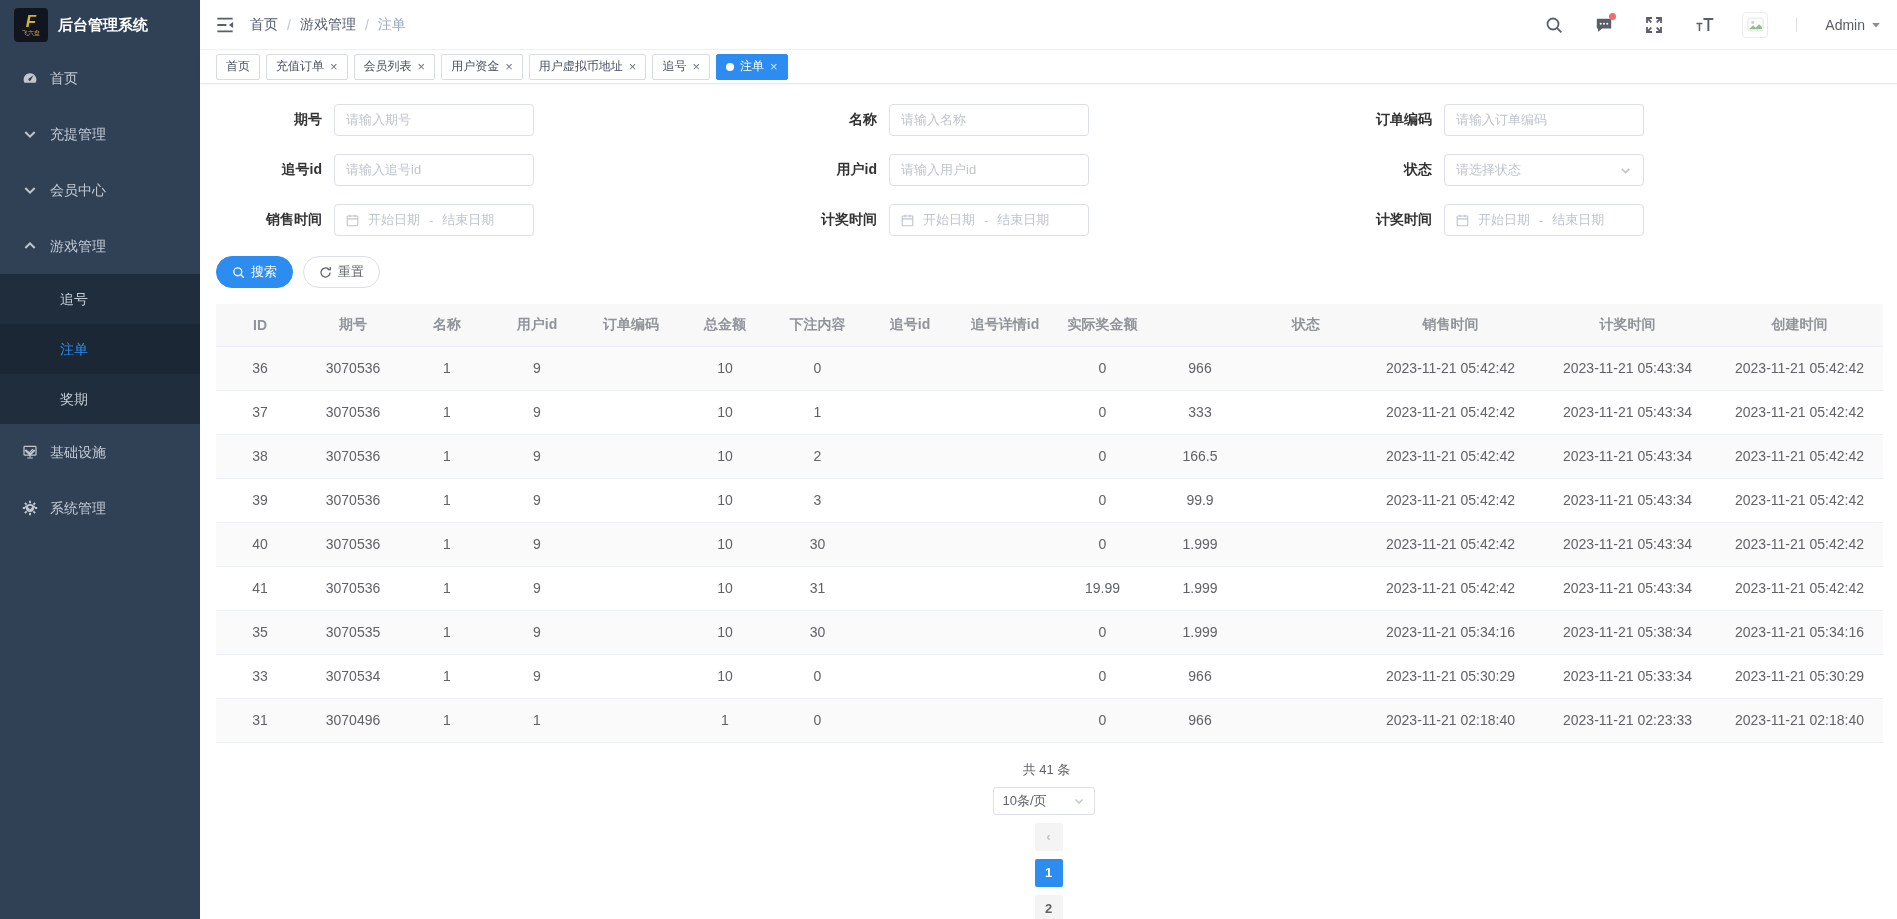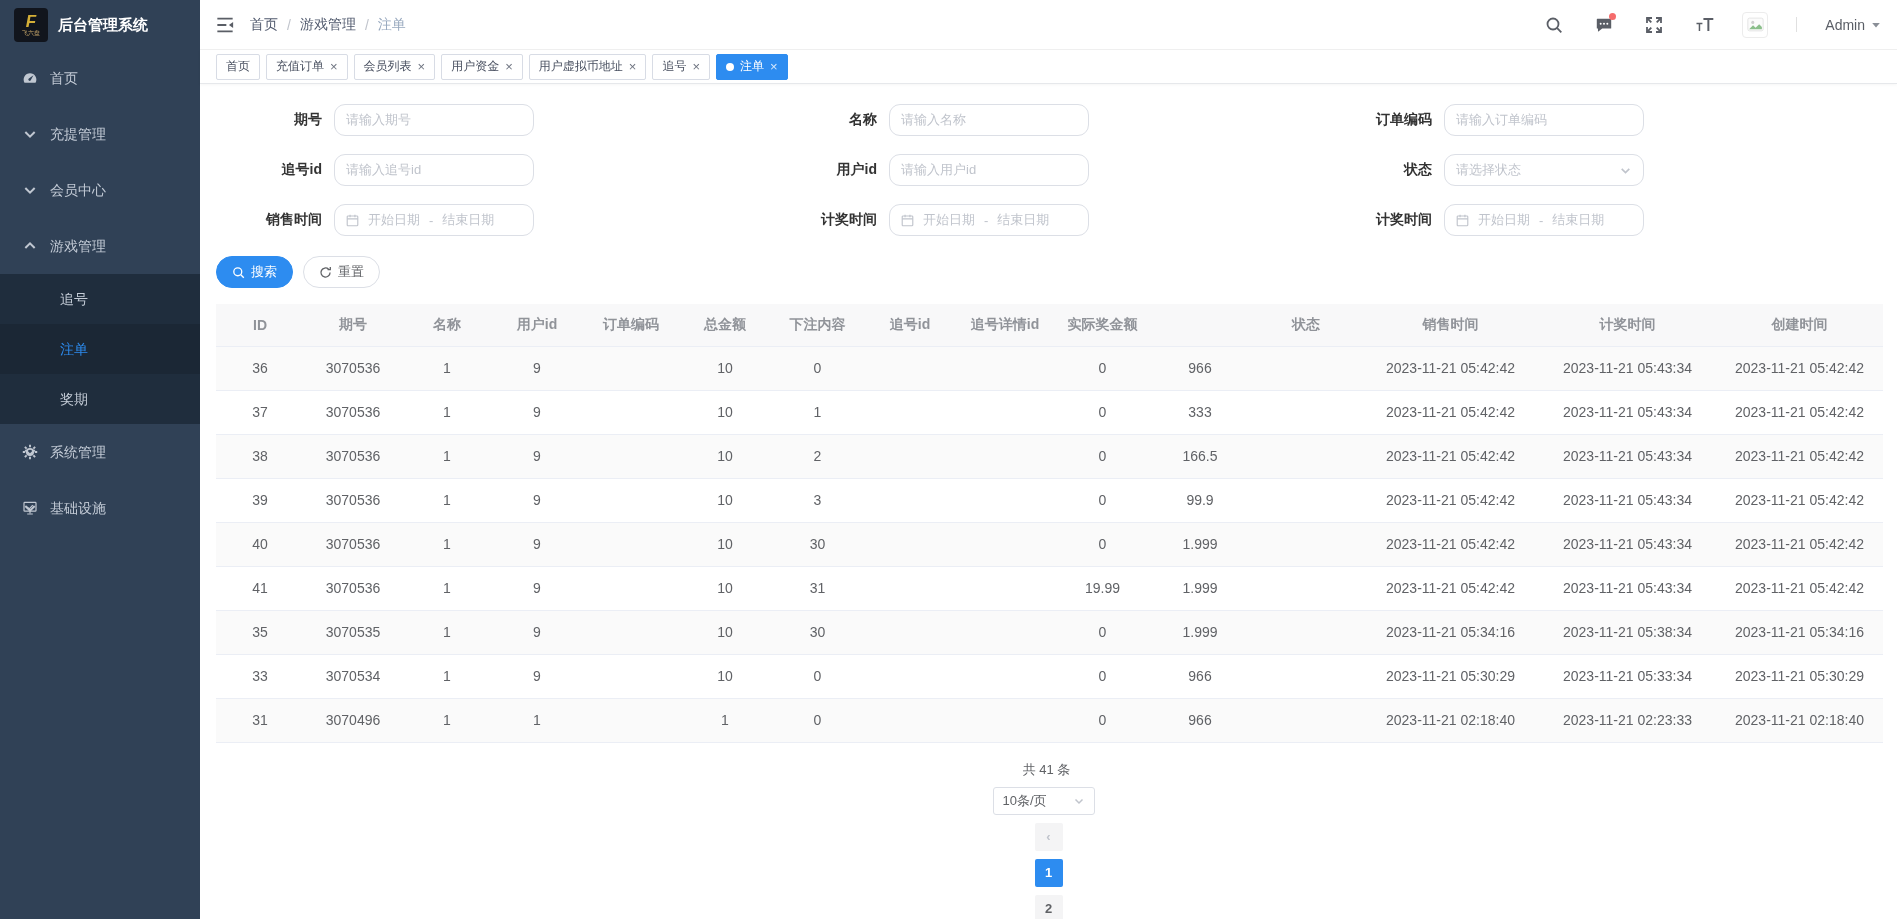--- a/index.html
+++ b/index.html
@@ -43,21 +43,21 @@
   .tags-bar { height: 34px; flex: none; display: flex; align-items: center; gap: 6px; padding: 0 16px; border-bottom: 1px solid #e6e8eb; box-shadow: 0 1px 3px rgba(0,0,0,.04); }
   .tag { display: inline-flex; align-items: center; height: 26px; padding: 0 9px; border: 1px solid #d8dce5; border-radius: 2px; background: #fff; color: #495060; font-size: 12px; gap: 6px; cursor: pointer; white-space: nowrap; }
   .tag.active { background: var(--accent, #2d8cf0); border-color: var(--accent, #2d8cf0); color: #fff; }
   .tag-dot { width: 8px; height: 8px; border-radius: 50%; background: #fff; flex: none; }
   .tag-close { font-size: 13px; line-height: 1; opacity: .8; }
 
   
   .filter-form { display: grid; grid-template-columns: 1fr 1fr 1fr; row-gap: 18px; padding: 20px 16px 0; }
   .field { display: flex; align-items: center; }
   .f-label { width: 118px; flex: none; text-align: right; padding-right: 12px; font-weight: 700; color: #333; font-size: 14px; white-space: nowrap; }
-  .input { height: 32px; border: 1px solid #dcdfe6; border-radius: 11px; background: #fff; display: flex; align-items: center; padding: 0 11px; width: 200px; font-size: 13px; cursor: text; text-align: right; }
+  .input { height: 32px; border: 1px solid #dcdfe6; border-radius: 4px; background: #fff; display: flex; align-items: center; padding: 0 11px; width: 200px; font-size: 13px; cursor: text; text-align: right; }
   .input .ph { color: #c0c4cc; white-space: nowrap; }
   .input.select { cursor: pointer; justify-content: space-between; }
   .input.select .icon, .input.range .icon { color: #c0c4cc; font-size: 13px; display: flex; }
   .input.range { width: 200px; cursor: pointer; gap: 9px; }
   .range .sep { color: #c0c4cc; }
 
   .action-row { padding: 20px 16px 0; display: flex; gap: 10px; }
   .btn { height: 32px; display: inline-flex; align-items: center; gap: 6px; padding: 0 15px; border-radius: 16px; font-size: 13px; border: 1px solid #dcdfe6; background: #fff; color: #606266; cursor: pointer; font-family: inherit; }
   .btn .icon { display: flex; font-size: 13px; }
   .btn.primary { background: var(--accent, #2d8cf0); border-color: var(--accent, #2d8cf0); color: #fff; }
@@ -114,35 +114,35 @@
             <svg viewBox="0 0 12 12" width="1em" height="1em" fill="none" stroke="currentColor" stroke-width="1.5">
               <path d="M2.5 7.5L6 4l3.5 3.5"></path>
             </svg>
           </span></div>
         <div class="submenu">
           <div class="submenu-item"><span class="smi-label">追号</span></div>
           <div class="submenu-item active"><span class="smi-label">注单</span></div>
           <div class="submenu-item"><span class="smi-label">奖期</span></div>
         </div>
         <div class="menu-item"><span class="icon">
+            <svg viewBox="0 0 20 20" width="1em" height="1em" fill="none" stroke="currentColor" stroke-width="1.5">
+              <rect x="2.5" y="3" width="15" height="11" rx="1"></rect>
+              <path d="M6.5 8.5l2.5 2.5 4.5-4.5M10 14v2.5M6.5 17.5h7"></path>
+            </svg>
+          </span><span class="mi-label">基础设施</span><span class="icon mi-arrow">
+            <svg viewBox="0 0 12 12" width="1em" height="1em" fill="none" stroke="currentColor" stroke-width="1.5">
+              <path d="M2.5 4.5L6 8l3.5-3.5"></path>
+            </svg>
+          </span></div>
+        <div class="menu-item"><span class="icon">
             <svg viewBox="0 0 20 20" width="1em" height="1em" fill="none" stroke="currentColor">
               <circle cx="10" cy="10" r="4" stroke-width="2.2"></circle>
               <path stroke-width="2.4" d="M10 1v3M10 16v3M1 10h3M16 10h3M3.6 3.6l2.2 2.2M14.2 14.2l2.2 2.2M16.4 3.6l-2.2 2.2M5.8 14.2l-2.2 2.2"></path>
             </svg>
           </span><span class="mi-label">系统管理</span><span class="icon mi-arrow">
-            <svg viewBox="0 0 12 12" width="1em" height="1em" fill="none" stroke="currentColor" stroke-width="1.5">
-              <path d="M2.5 4.5L6 8l3.5-3.5"></path>
-            </svg>
-          </span></div>
-        <div class="menu-item"><span class="icon">
-            <svg viewBox="0 0 20 20" width="1em" height="1em" fill="none" stroke="currentColor" stroke-width="1.5">
-              <rect x="2.5" y="3" width="15" height="11" rx="1"></rect>
-              <path d="M6.5 8.5l2.5 2.5 4.5-4.5M10 14v2.5M6.5 17.5h7"></path>
-            </svg>
-          </span><span class="mi-label">基础设施</span><span class="icon mi-arrow">
             <svg viewBox="0 0 12 12" width="1em" height="1em" fill="none" stroke="currentColor" stroke-width="1.5">
               <path d="M2.5 4.5L6 8l3.5-3.5"></path>
             </svg>
           </span></div>
       </nav>
   </aside>
 
   <div class="main">
 
     <header class="navbar">

